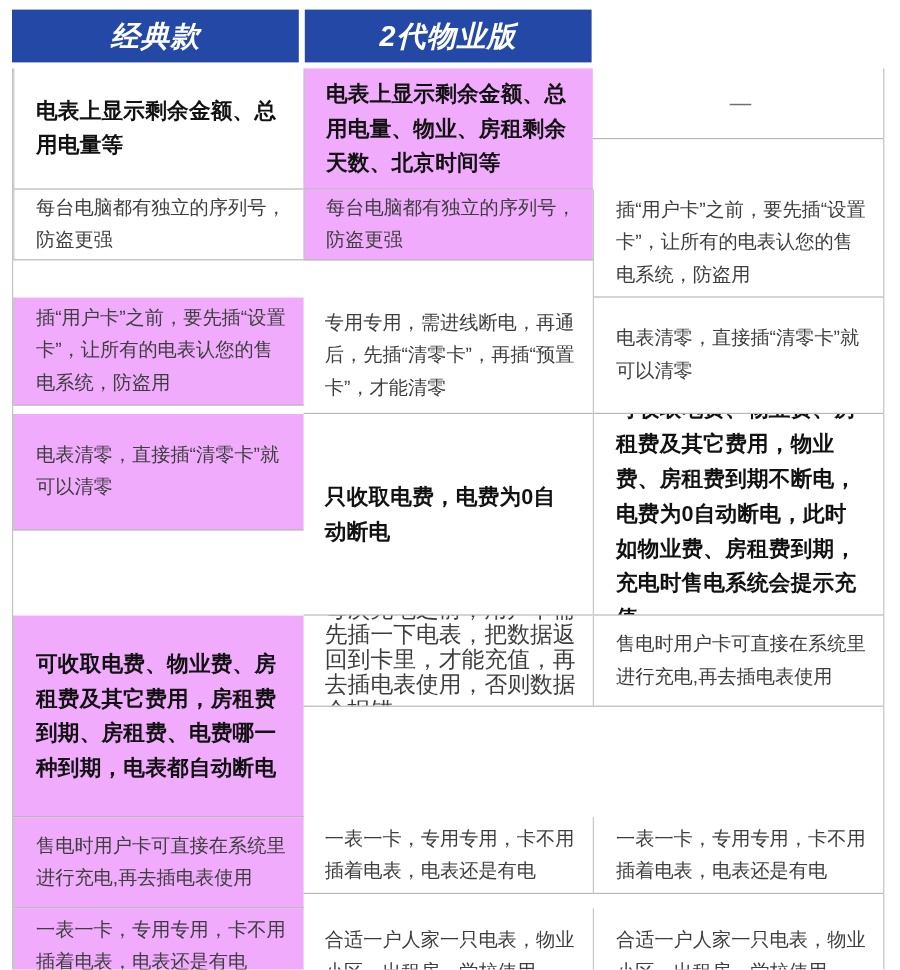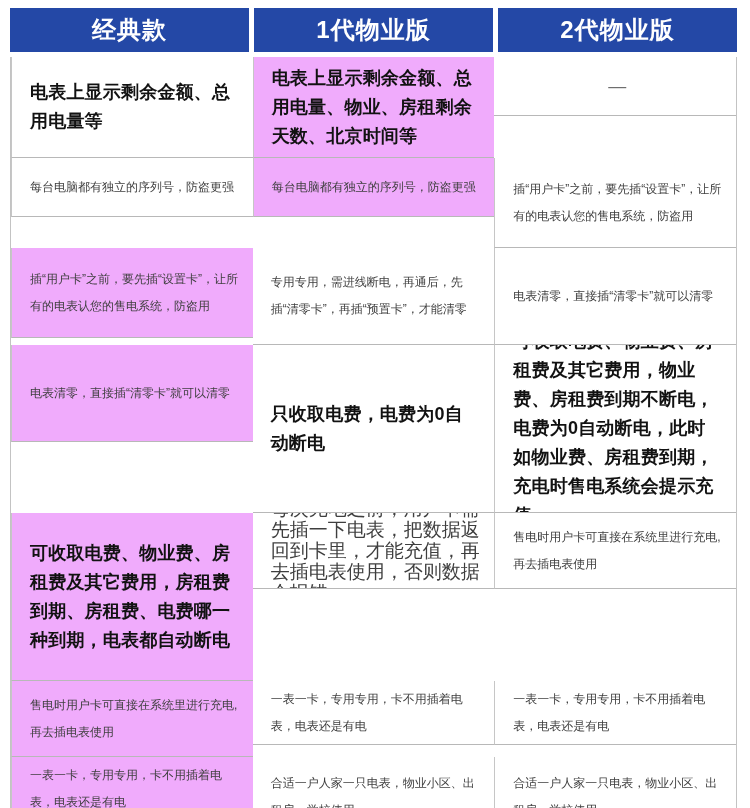--- a/index.html
+++ b/index.html
@@ -7,31 +7,31 @@
     width:750px;height:808px;background:#ffffff;
     font-family:"Liberation Sans","DejaVu Sans",sans-serif;
     -webkit-font-smoothing:antialiased;
   }
   .wrap{padding:8px 13px 0 10px;}
   .table{width:727px;}
   
   .head{display:grid;grid-template-columns:1fr 1fr 1fr;gap:5px;margin-bottom:5px;}
   .hcell{
     height:44px;display:flex;align-items:center;justify-content:center;
-    background:#2448A6;color:#ffffff;font-weight:700;font-size:24px;letter-spacing:1px;
+    background:#2448A6;color:#ffffff;font-weight:700;font-size:24px;letter-spacing:1px;font-style:italic;
   }
   
   .tbody{
     display:grid;grid-template-columns:1fr 1fr 1fr;
     border:1px solid #c3c3c3;border-top:none;
   }
   .cell{
     box-sizing:border-box;display:flex;align-items:center;
     padding:10px 14px 10px 18px;
-    font-size:12px;line-height:27px;color:#3e3e3e;
+    font-size:16px;line-height:27px;color:#3e3e3e;
     border-bottom:1px solid #b8b8b8;
     overflow:hidden;
   }
   .cell span{display:block;width:100%;}
   .c1,.c2{border-left:1px solid #c6c6c6;}
   .c2{background:#f0abfc;}
   .tbody .cell:nth-last-child(-n+3){border-bottom:none;align-items:flex-end;}
   
   .r1{height:101px;} .r2{height:59px;} .r3{height:90px;} .r4{height:97px;}
   .r5{height:168px;} .r6{height:76px;} .r7{height:64px;justify-content:center;} .r8{height:77px;}
@@ -45,23 +45,20 @@
 </style>
 </head>
 <body>
 
 <div class="wrap">
   <div class="table">
 
     <div class="head">
       <div class="hcell">
         <span>经典款</span>
-      </div>
-      <div class="hcell">
-        <span>1代物业版</span>
       </div>
       <div class="hcell">
         <span>2代物业版</span>
       </div>
     </div>
 
     <div class="tbody">
 
       <div class="cell r1 c1 bold-row">
           <span>电表上显示剩余金额、总用电量等</span>

